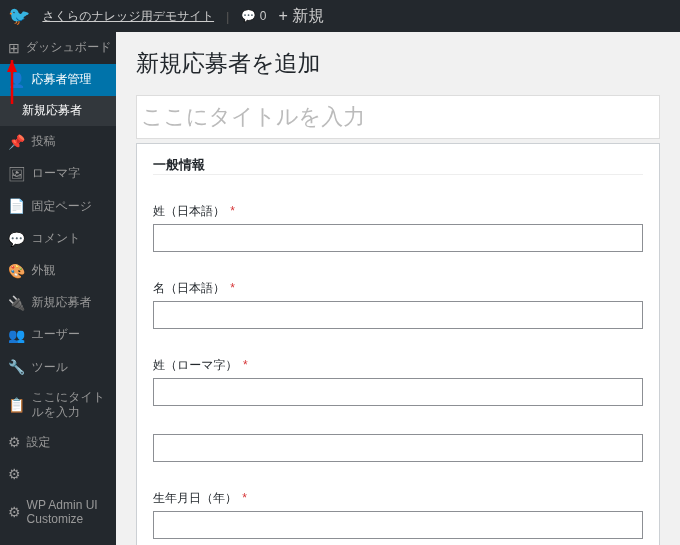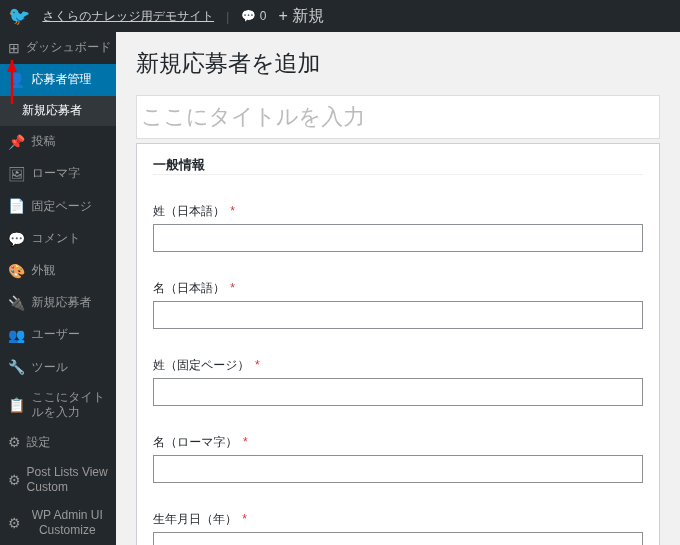--- a/index.html
+++ b/index.html
@@ -197,26 +197,25 @@
       <span style="white-space:normal;line-height:1.2;">ここにタイトルを入力</span>
     </div>
 
     <div class="sidebar-item">
       <span class="icon">⚙</span>
       <span>設定</span>
     </div>
 
     <div class="sidebar-item">
       <span class="icon">⚙</span>
-      <span style="white-space:normal;line-height:1.2;">Post Lists View Custom</span>
     </div>
 
     <div class="sidebar-item">
       <span class="icon">⚙</span>
-      <span style="white-space:normal;line-height:1.2;text-align:center;">WP Admin UI Customize</span>
+      <span style="white-space:normal;line-height:1.2;">WP Admin UI Customize</span>
     </div>
 
     <div class="sidebar-item">
       
       
     </div>
 
   </div>
 
   <div class="main-content">
@@ -237,29 +236,26 @@
 
       <div class="form-row">
         <label class="form-label">
           <span>名（日本語）</span><span class="required"> *</span>
         </label>
         <input type="text" class="form-input" style="">
       </div>
 
       <div class="form-row">
         <label class="form-label">
-          <span>姓（固定ページ）</span><span class="required"> *</span>
-        </label>
-        <input type="text" class="form-input" style="">
-      </div>
-
-      <div class="form-row">
-        <label class="form-label">
-          <span>名（ローマ字）</span><span class="required"> *</span>
-        </label>
+          <span>姓（ローマ字）</span><span class="required"> *</span>
+        </label>
+        <input type="text" class="form-input" style="">
+      </div>
+
+      <div class="form-row">
         <input type="text" class="form-input" style="">
       </div>
 
 
       <div class="form-row">
         <label class="form-label">
           <span>生年月日（年）</span><span class="required"> *</span>
         </label>
         <input type="text" class="form-input" style="">
       </div>

